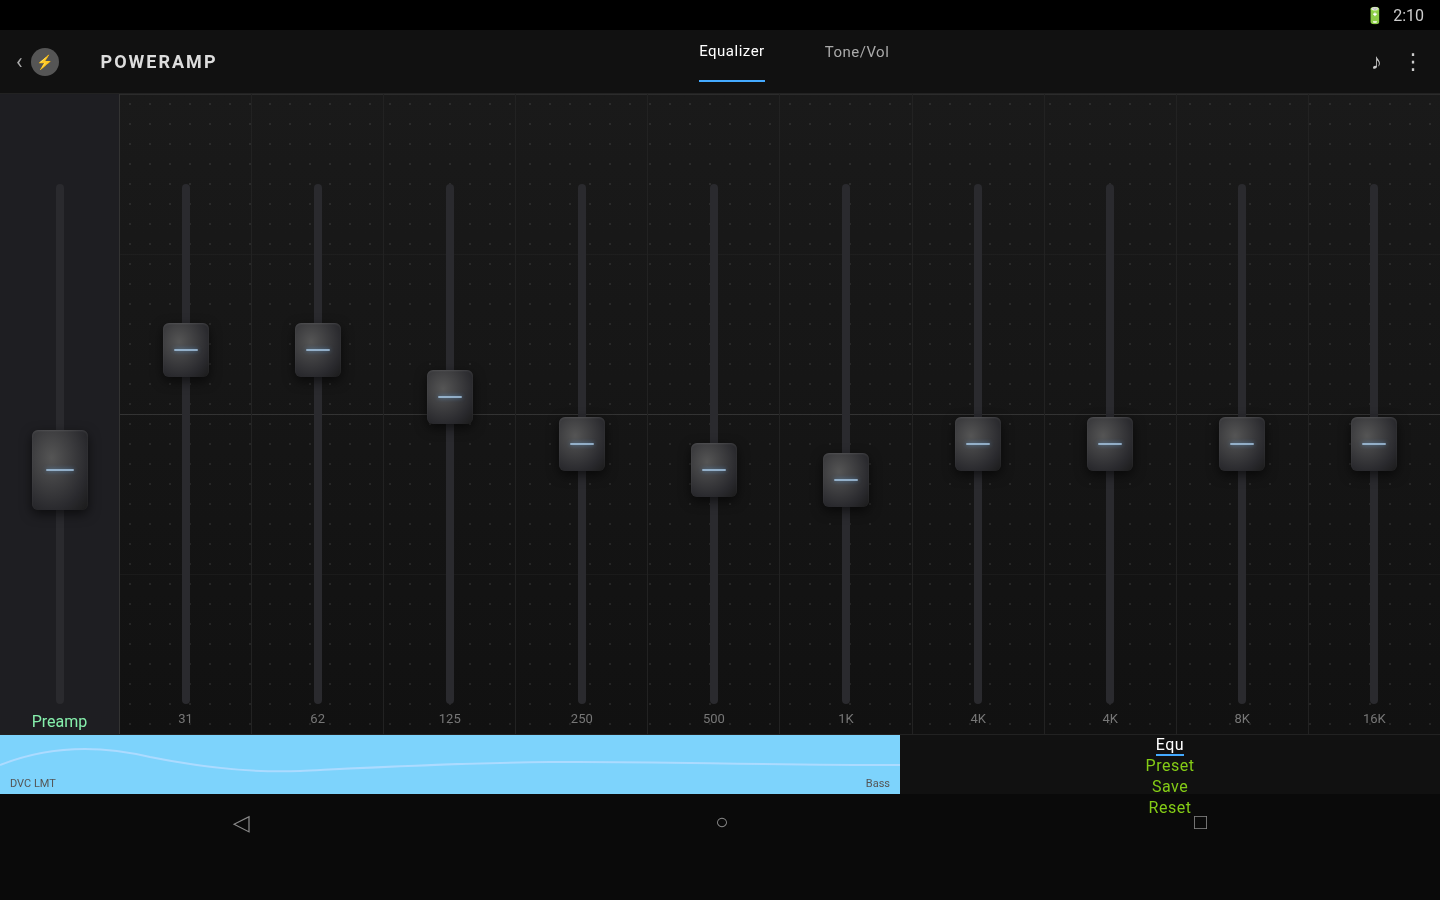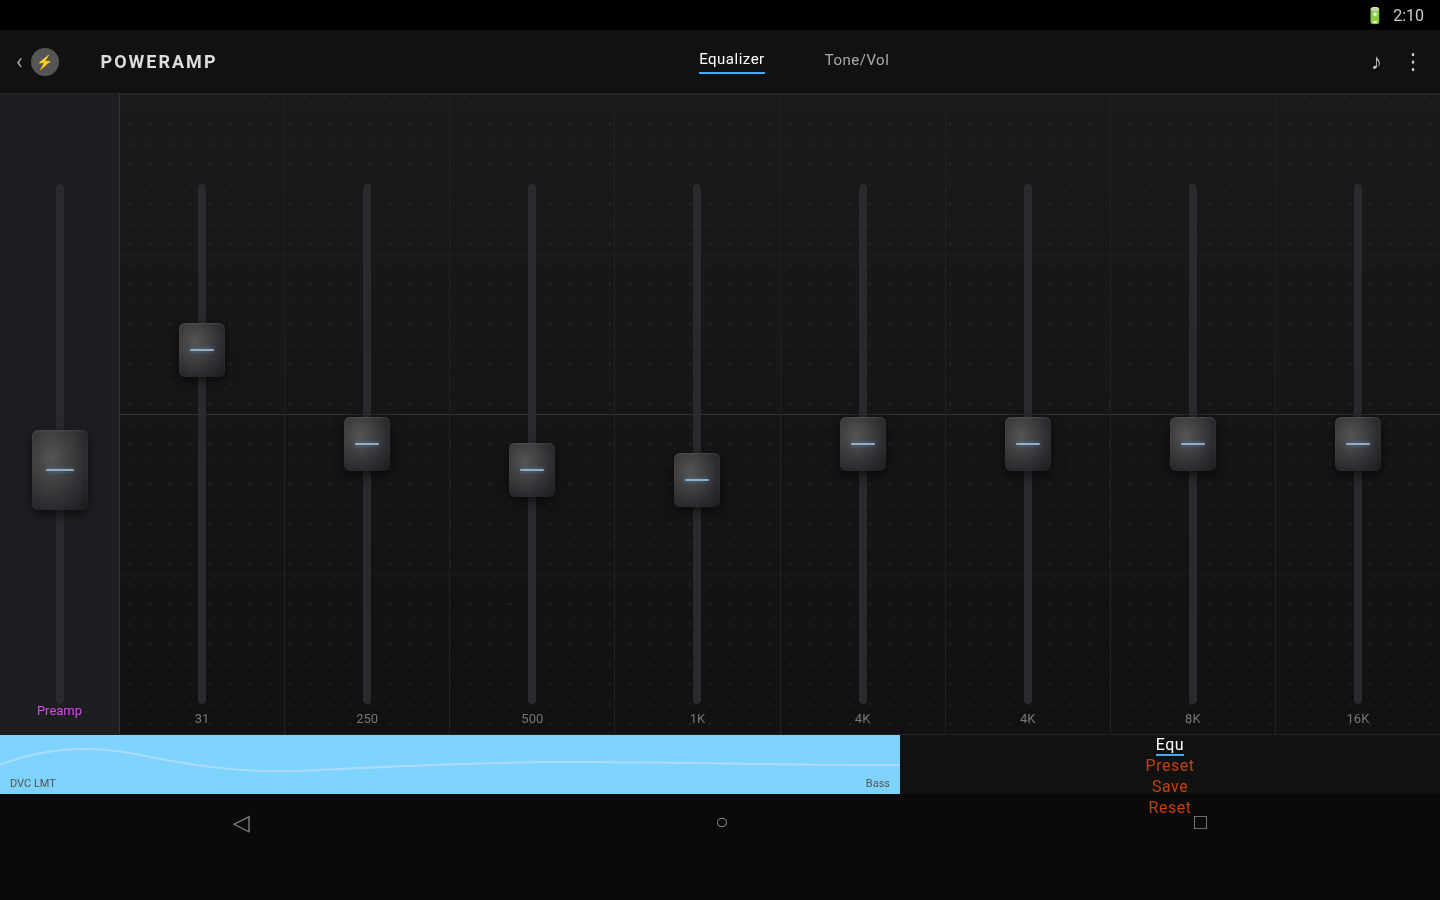--- a/index.html
+++ b/index.html
@@ -68,21 +68,21 @@
       flex: 1;
       display: flex;
       align-items: center;
       justify-content: center;
       gap: 60px;
     }
     .tab-item {
       color: #aaa;
       font-size: 15px;
       cursor: pointer;
-      padding-bottom: 4px;
+      padding-bottom: 20px;
       letter-spacing: 0.5px;
     }
     .tab-item.active {
       color: #fff;
       border-bottom: 2px solid #4af;
     }
     #top-bar-right {
       display: flex;
       align-items: center;
       gap: 20px;
@@ -134,23 +134,23 @@
       border-right: 1px solid #333;
       display: flex;
       flex-direction: column;
       align-items: center;
       justify-content: flex-end;
       padding-bottom: 30px;
       position: relative;
     }
     .preamp-channel .channel-label {
       position: absolute;
-      bottom: 16px;
-      color: #d946ef;
-      font-size: 13px;
+      bottom: 3px;
+      color: #86efac;
+      font-size: 16px;
       text-align: center;
     }
 
     
     #eq-channels {
       flex: 1;
       display: flex;
       flex-direction: row;
       height: 100%;
     }
@@ -286,21 +286,21 @@
       height: 100%;
       border-top: 1px solid #222;
       background: #111;
     }
     .tab-btn {
       flex: 1;
       height: 100%;
       display: flex;
       align-items: center;
       justify-content: center;
-      color: #c2410c;
+      color: #84cc16;
       font-size: 16px;
       cursor: pointer;
       border-bottom: 2px solid transparent;
       letter-spacing: 0.5px;
     }
     .tab-btn.active {
       color: #fff;
       border-bottom: 2px solid #4af;
     }
 
@@ -365,21 +365,33 @@
 
   <div id="eq-channels">
 
     <div class="eq-channel">
       <div class="slider-track">
         <div class="slider-knob" style="top: calc(32% - 27px);"></div>
       </div>
       <span class="channel-label">31</span>
     </div>
 
-
+    <div class="eq-channel">
+      <div class="slider-track">
+        <div class="slider-knob" style="top: calc(32% - 27px);"></div>
+      </div>
+      <span class="channel-label">62</span>
+    </div>
+
+    <div class="eq-channel">
+      <div class="slider-track">
+        <div class="slider-knob" style="top: calc(41% - 27px);"></div>
+      </div>
+      <span class="channel-label">125</span>
+    </div>
 
     <div class="eq-channel">
       <div class="slider-track">
         <div class="slider-knob" style="top: calc(50% - 27px);"></div>
       </div>
       <span class="channel-label">250</span>
     </div>
 
     <div class="eq-channel">
       <div class="slider-track">

